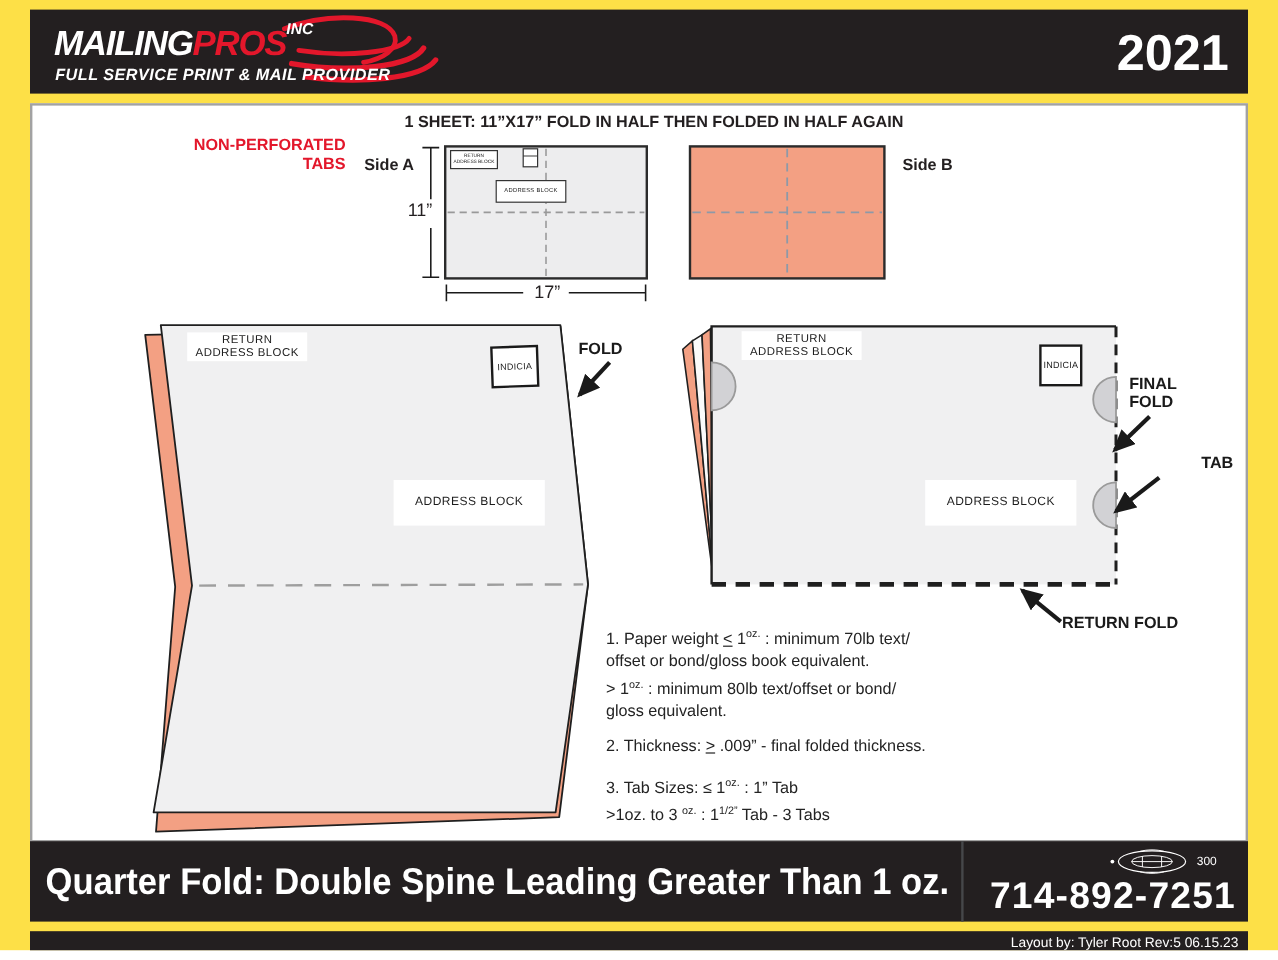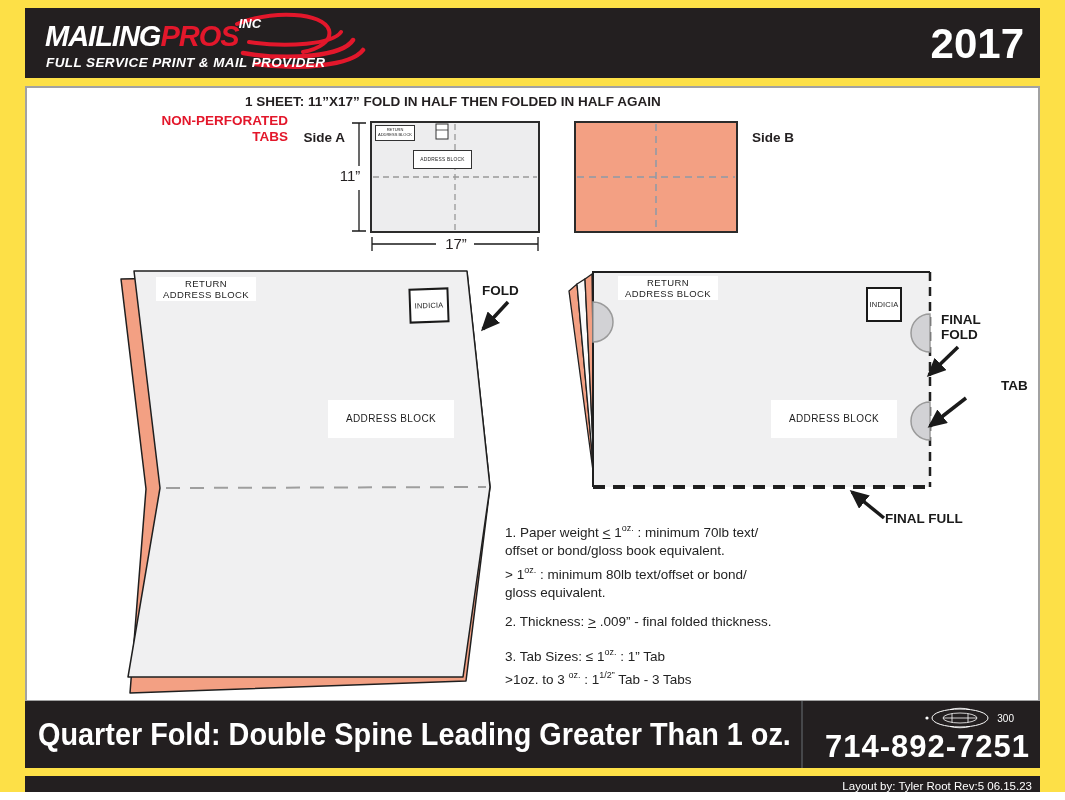--- a/index.html
+++ b/index.html
@@ -16,21 +16,21 @@
   #tagline{left:21px;top:47px;font-style:italic;font-weight:bold;font-size:13.5px;
            color:#ffffff;letter-spacing:0.4px;white-space:nowrap;z-index:2;}
   #year{right:16px;top:12px;font-weight:bold;font-size:42px;color:#ffffff;letter-spacing:0px;}
   #swoosh{left:150px;top:0;z-index:1;}
 
   
   #content-frame{left:25px;top:86px;width:1011px;height:612px;background:#ffffff;
                  border:2px solid #a2a2a2;}
 
   .lbl{position:absolute;white-space:nowrap;}
-  #diagram-title{left:245px;top:94px;width:600px;font-weight:bold;font-size:13.5px;}
+  #diagram-title{left:245px;top:94px;width:600px;text-align:center;font-weight:bold;font-size:13.5px;}
   #nonperf-note{left:138px;top:113px;width:150px;text-align:right;font-weight:bold;
                 font-size:13.5px;color:#e3172b;line-height:16px;white-space:normal;}
   #side-a-label{left:290px;top:130px;width:55px;text-align:right;font-weight:bold;font-size:13.5px;}
   #side-b-label{left:752px;top:130px;font-weight:bold;font-size:13.5px;}
   #dim-11{left:334px;top:167px;width:32px;text-align:center;font-size:15px;}
   #dim-17{left:438px;top:235px;width:36px;text-align:center;font-size:15px;}
 
   
   .tinybox{position:absolute;background:#ffffff;border:1px solid #333;overflow:hidden;
            text-align:center;color:#222;}
@@ -84,21 +84,21 @@
     <svg id="swoosh" class="abs" width="200" height="70" viewBox="0 0 200 70">
       <path d="M62,16 C98,2 148,4 154,22 C157,33 144,41 128,44" fill="none" stroke="#e3172b" stroke-width="4" stroke-linecap="round"></path>
       <path d="M74,34 C112,40 158,36 166,24" fill="none" stroke="#e3172b" stroke-width="4" stroke-linecap="round"></path>
       <path d="M68,45 C115,53 168,48 178,32" fill="none" stroke="#e3172b" stroke-width="4.5" stroke-linecap="round"></path>
       <path d="M80,56 C124,62 176,58 188,42" fill="none" stroke="#e3172b" stroke-width="4.5" stroke-linecap="round"></path>
     </svg>
     <div id="brand-line" class="abs">
       <span>MAILING</span><span class="accent">PROS</span><span class="suffix">INC</span>
     </div>
     <div id="tagline" class="abs">FULL SERVICE PRINT &amp; MAIL PROVIDER</div>
-    <div id="year" class="abs">2017</div>
+    <div id="year" class="abs">2021</div>
   </div>
 
   <div id="content-frame" class="abs"></div>
 
   <svg class="abs" style="left:0;top:0;" width="1065" height="800" viewBox="0 0 1065 800">
     <defs>
       <marker id="ah" markerUnits="userSpaceOnUse" markerWidth="19" markerHeight="17" refX="16" refY="8.5" orient="auto">
         <path d="M0,0 L19,8.5 L0,17 Z" fill="#1a1a1a"></path>
       </marker>
     </defs>
@@ -169,21 +169,21 @@
     <div>RETURN</div>
     <div>ADDRESS BLOCK</div>
   </div>
   <div id="r-indicia" class="indicia">INDICIA</div>
   <div id="r-address" class="patch">ADDRESS BLOCK</div>
   <div id="finalfold-right" class="callout">
     <div>FINAL</div>
     <div>FOLD</div>
   </div>
   <div id="tab-callout" class="callout">TAB</div>
-  <div id="finalfold-bottom" class="callout">FINAL FULL</div>
+  <div id="finalfold-bottom" class="callout">RETURN FOLD</div>
 
   <div id="specs" class="abs">
       <div class="spec-line"><span>1. Paper weight </span><span class="u">&lt;</span><span> 1</span><sup>oz.</sup><span> : minimum 70lb text/</span></div>
       <div class="spec-line"><span>offset or bond/gloss book equivalent.</span></div>
       <div class="spec-line"><span>&gt; 1</span><sup>oz.</sup><span> : minimum 80lb text/offset or bond/</span></div>
       <div class="spec-line"><span>gloss equivalent.</span></div>
       <div class="spec-gap"></div>
       <div class="spec-line"><span>2. Thickness: </span><span class="u">&gt;</span><span> .009” - final folded thickness.</span></div>
       <div class="spec-gap"></div>
       <div class="spec-line"><span>3. Tab Sizes: ≤ 1</span><sup>oz.</sup><span> : 1” Tab</span></div>

